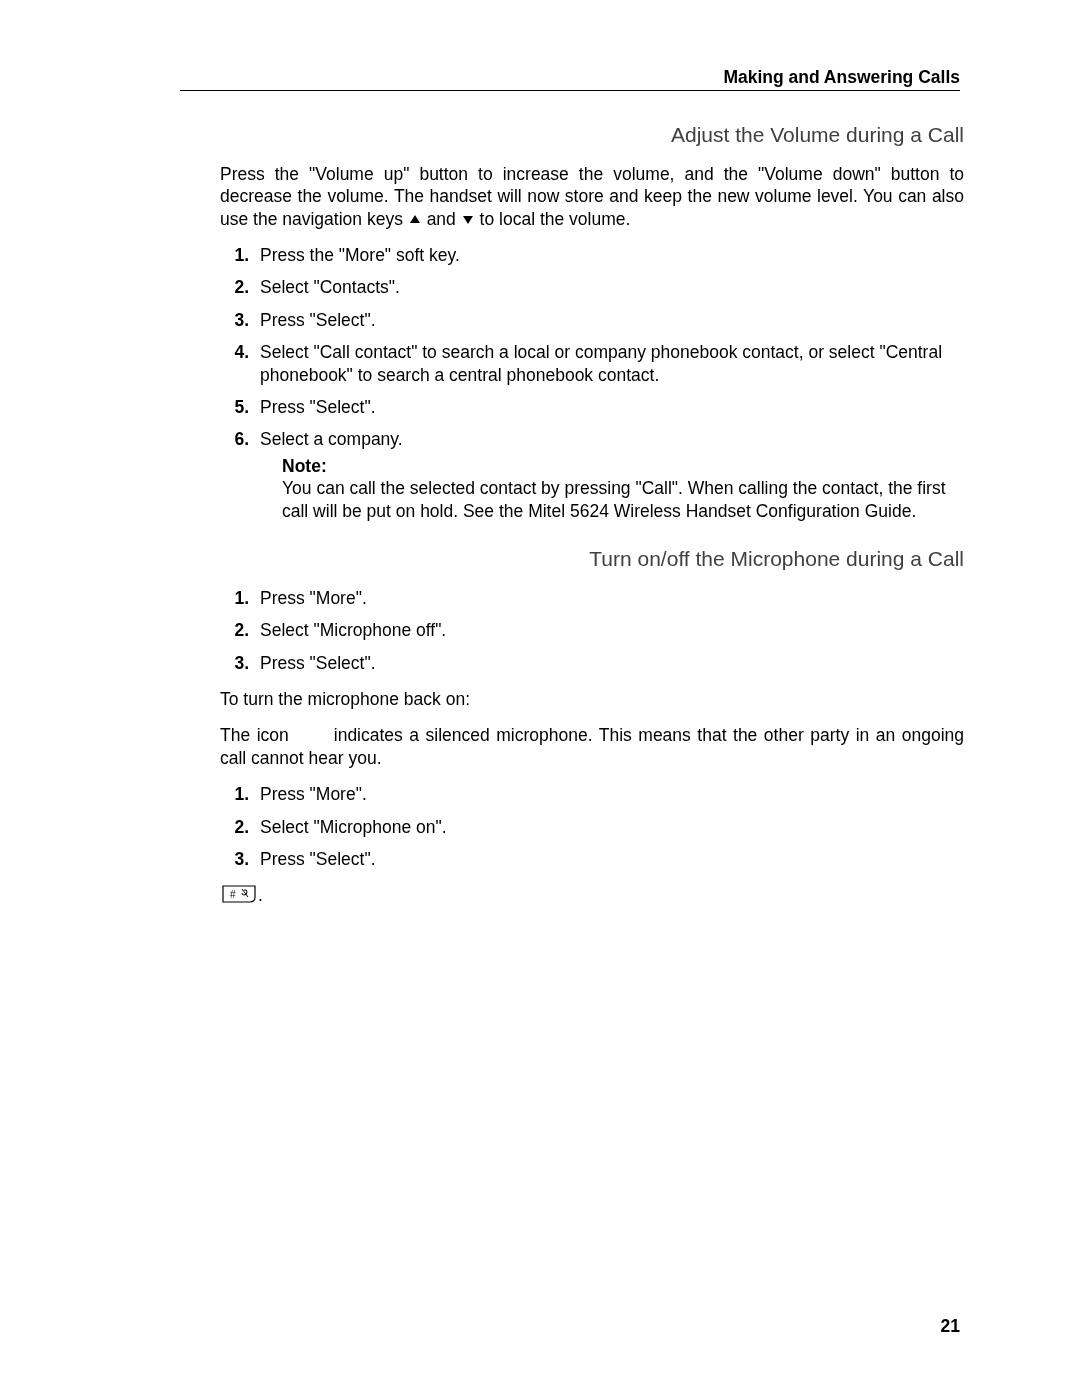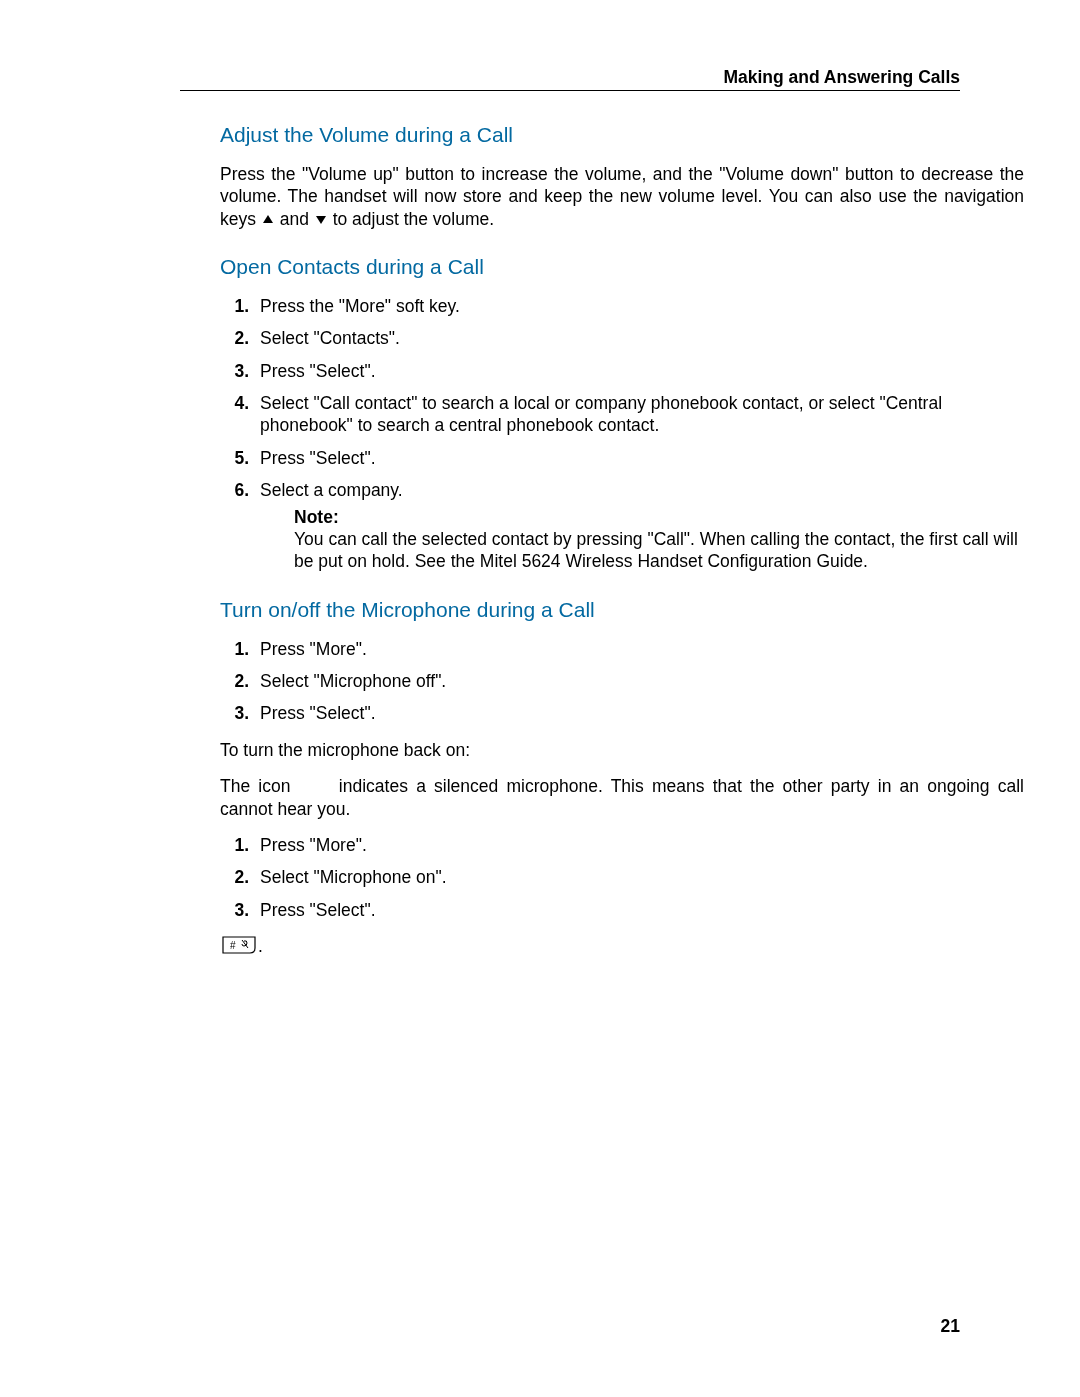--- a/index.html
+++ b/index.html
@@ -7,21 +7,21 @@
     padding: 0;
     background: #fff;
     font-family: Arial, Helvetica, sans-serif;
     color: #000;
   }
   .page {
     width: 1080px;
     height: 1397px;
     position: relative;
     box-sizing: border-box;
-    padding: 78px 56px 60px 220px;
+    padding: 78px 116px 60px 220px;
     font-size: 17.5px;
     line-height: 1.28;
   }
   .header-line {
     position: absolute;
     top: 90px;
     left: 180px;
     right: 120px;
     border-top: 1.5px solid #000;
   }
@@ -30,41 +30,42 @@
     top: 66px;
     right: 120px;
     font-weight: bold;
     font-size: 17.5px;
   }
   .content {
     margin-top: 44px;
   }
   h2.section {
     font-weight: normal;
-    color: #0369a1;
+    color: #404040;
     font-size: 21px;
     margin: 24px 0 14px 0;
+    text-align: right;
   }
   p {
     margin: 0 0 14px 0;
     text-align: justify;
   }
   ol {
     margin: 4px 0 14px 0;
     padding-left: 34px;
   }
   ol li {
     padding-left: 6px;
     margin-bottom: 10px;
   }
   ol li::marker {
     font-weight: bold;
   }
   .note-block {
-    margin-left: 34px;
+    margin-left: 22px;
     margin-top: 4px;
   }
   .note-label {
     font-weight: bold;
   }
   .ref-italic {
   }
   .tri-up, .tri-down {
     display: inline-block;
     width: 0; height: 0;
@@ -105,24 +106,23 @@
 
 <div class="page">
 
   <div class="running-head">Making and Answering Calls</div>
   <div class="header-line"></div>
 
   <div class="content">
 
     <h2 class="section">Adjust the Volume during a Call</h2>
     <p>
-      <span>Press the "Volume up" button to increase the volume, and the "Volume down" button to decrease the volume. The handset will now store and keep the new volume level. You can also use the navigation keys </span><span class="tri-up"></span><span> and </span><span class="tri-down"></span><span> to adjust the volume.</span>
+      <span>Press the "Volume up" button to increase the volume, and the "Volume down" button to decrease the volume. The handset will now store and keep the new volume level. You can also use the navigation keys </span><span class="tri-up"></span><span> and </span><span class="tri-down"></span><span> to local the volume.</span>
     </p>
 
-    <h2 class="section">Open Contacts during a Call</h2>
     <ol>
       <li>Press the "More" soft key.</li>
       <li>Select "Contacts".</li>
       <li>Press "Select".</li>
       <li>Select "Call contact" to search a local or company phonebook contact, or select "Central phonebook" to search a central phonebook contact.</li>
       <li>Press "Select".</li>
       <li>
         <span>Select a company.</span>
         <div class="note-block">
           <span class="note-label">Note:</span><br>

